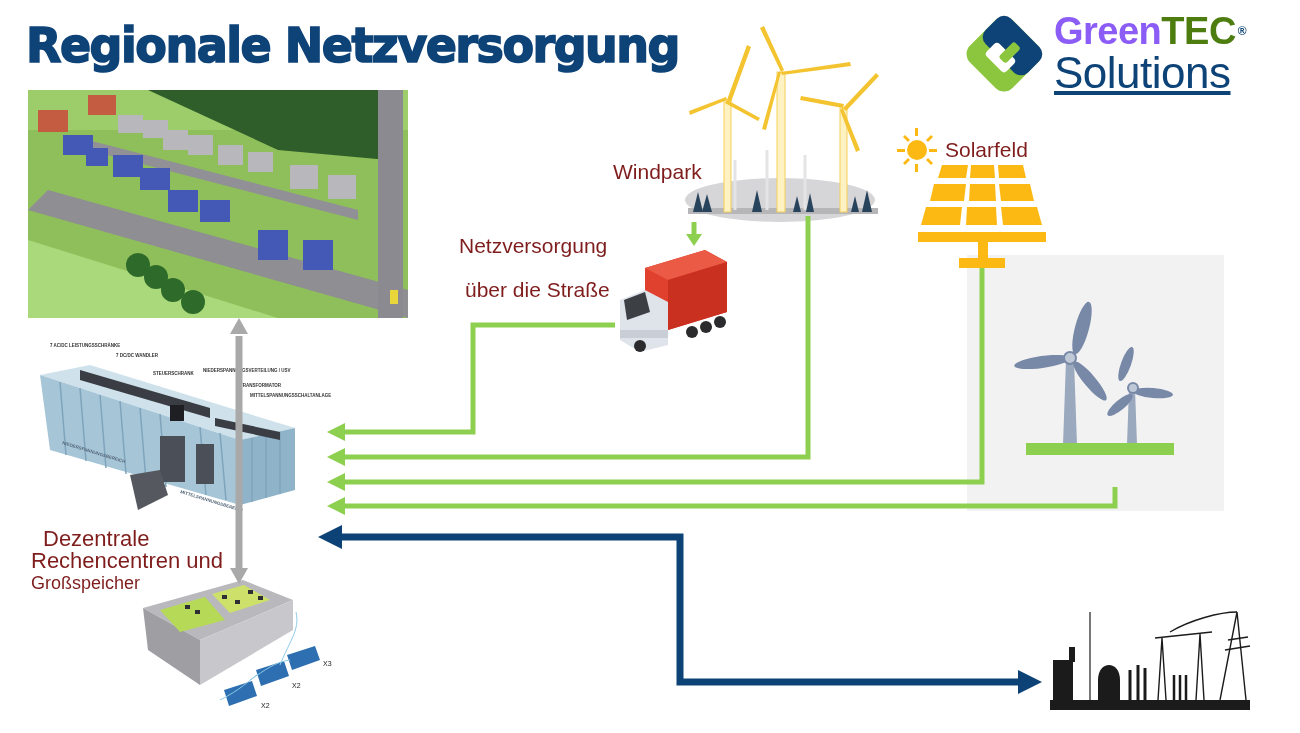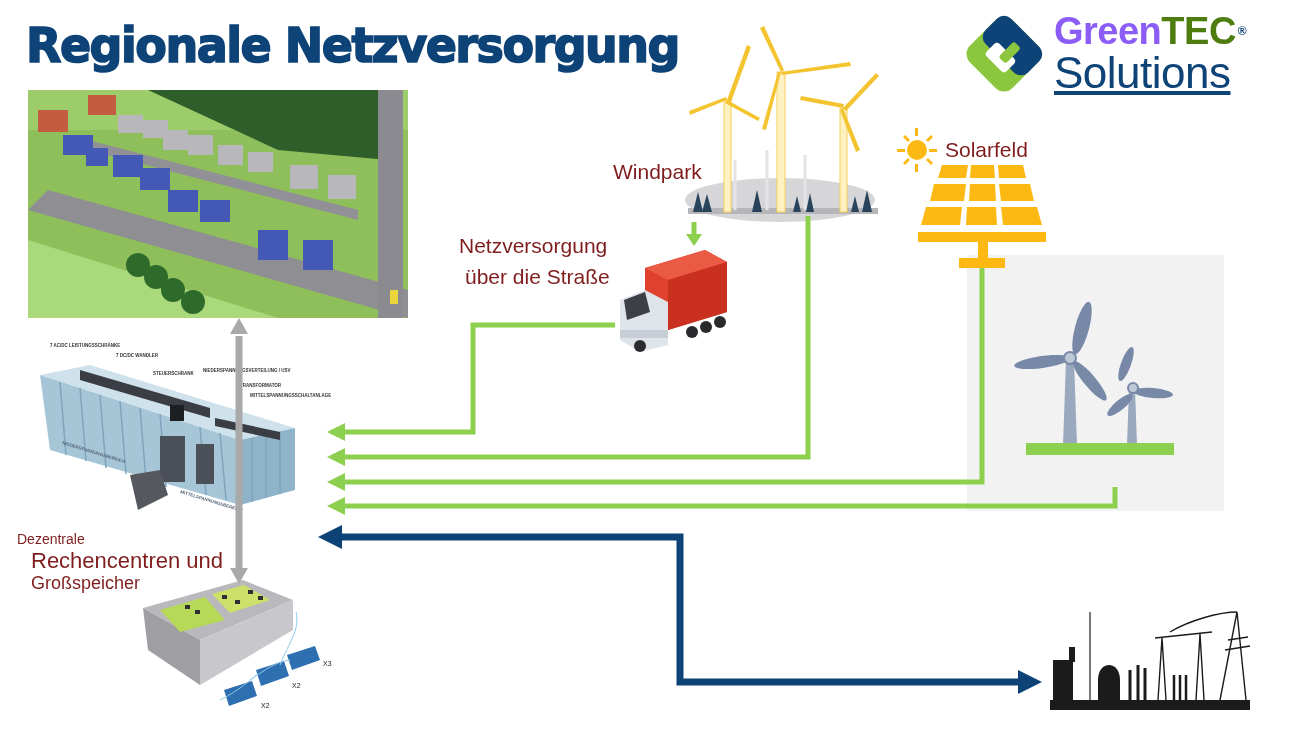--- a/index.html
+++ b/index.html
@@ -103,23 +103,23 @@
       <circle cx="145" cy="200" r="12"></circle>
         <circle cx="165" cy="212" r="12"></circle>
     </g>
     <rect x="362" y="200" width="8" height="14" fill="#e8d63a"></rect>
   </svg>
 </div>
 
 <div class="abs label" style="left:613px;top:160px;">Windpark</div>
 <div class="abs label" style="left:945px;top:138px;">Solarfeld</div>
 <div class="abs label" style="left:459px;top:234px;">Netzversorgung</div>
-<div class="abs label" style="left:465px;top:265px;">über die Straße</div>
+<div class="abs label" style="left:465px;top:278px;">über die Straße</div>
 <div class="abs label" style="left:1016px;top:459px;">Kleinwindanlagen</div>
-<div class="abs label" style="left:17px;top:528px;font-size:14px;line-height:22px;text-align:right;">Dezentrale</div>
+<div class="abs label" style="left:43px;top:528px;font-size:22px;line-height:22px;text-align:right;">Dezentrale</div>
 <div class="abs label" style="left:31px;top:550px;font-size:22px;line-height:22px;">Rechencentren und</div>
 <div class="abs label" style="left:31px;top:572px;font-size:18px;line-height:22px;text-align:right;">Großspeicher</div>
 
 <svg id="overlay" class="abs" width="1300" height="733" viewBox="0 0 1300 733">
   <defs>
     <marker id="arrG" markerWidth="6" markerHeight="6" refX="1" refY="3" orient="auto" markerUnits="strokeWidth">
       <path d="M0,0 L6,3 L0,6 Z" fill="#8dcf4f"></path>
     </marker>
   </defs>
 

